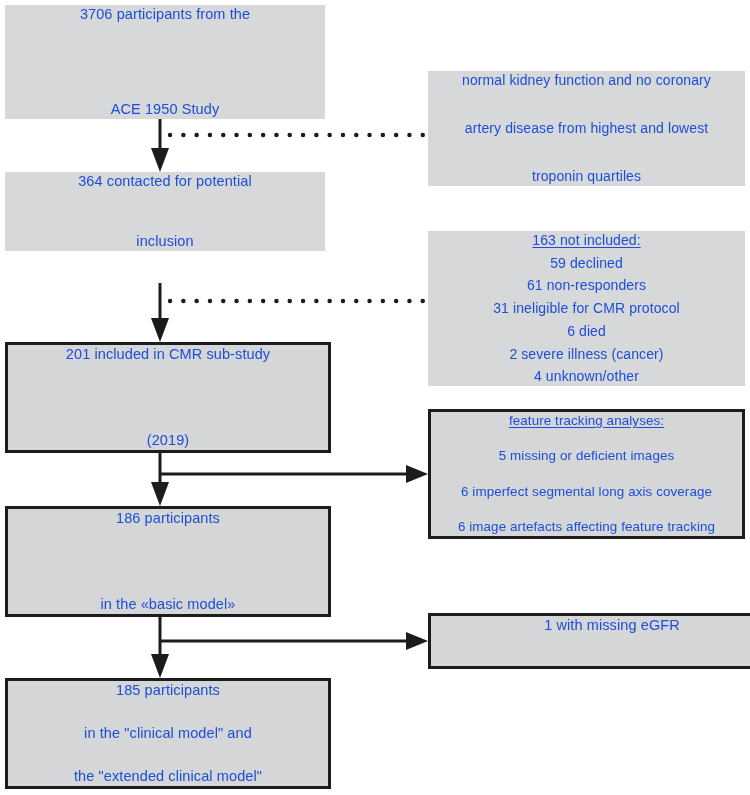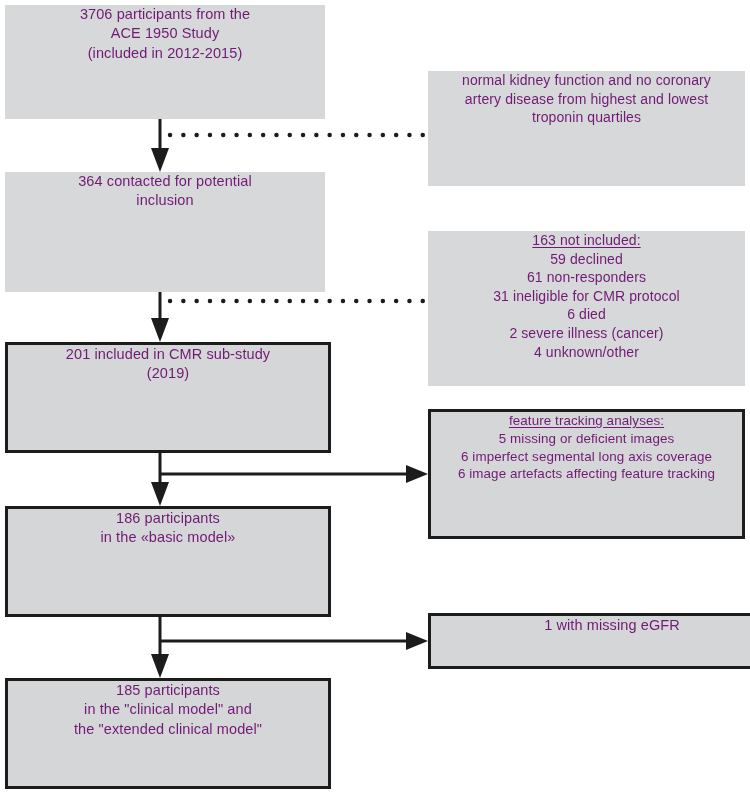--- a/index.html
+++ b/index.html
@@ -21,25 +21,25 @@
   }
 
   
   .node {
     position: absolute;
     box-sizing: border-box;
     background: #d7d8d9;
     display: flex;
     flex-direction: column;
     align-items: center;
-    justify-content: flex-start;
+    justify-content: space-between;
     text-align: center;
     line-height: 1.33;
     font-size: 14.5px;
-    color: #701a75;
+    color: #1d4ed8;
     letter-spacing: 0.1px;
   }
   .node.bordered {
     border: 3px solid #1c1c1c;
     background: #d5d6d7;
   }
   .node .line { display: block; white-space: nowrap; }
   .node .line.u { text-decoration: underline; text-underline-offset: 2px; }
 
   
@@ -100,24 +100,23 @@
     </g>
     <g>
       <line class="solid-line" x1="160" y1="641" x2="414" y2="641"></line>
       <polygon class="arrow-head" points="428,641 406,632 406,650"></polygon>
     </g>
   </svg>
 
   <div class="node" style="left:5px; top:5px; width:320px; height:114px;">
     <span class="line">3706 participants from the</span>
     <span class="line">ACE 1950 Study</span>
-    <span class="line">(included in 2012-2015)</span>
   </div>
 
-  <div class="node" style="left:5px; top:172px; width:320px; height:120px;">
+  <div class="node" style="left:5px; top:172px; width:320px; height:79px;">
     <span class="line">364 contacted for potential</span>
     <span class="line">inclusion</span>
   </div>
 
   <div class="node bordered" style="left:5px; top:342px; width:326px; height:111px;">
     <span class="line">201 included in CMR sub-study</span>
     <span class="line">(2019)</span>
   </div>
 
   <div class="node bordered" style="left:5px; top:506px; width:326px; height:111px;">

